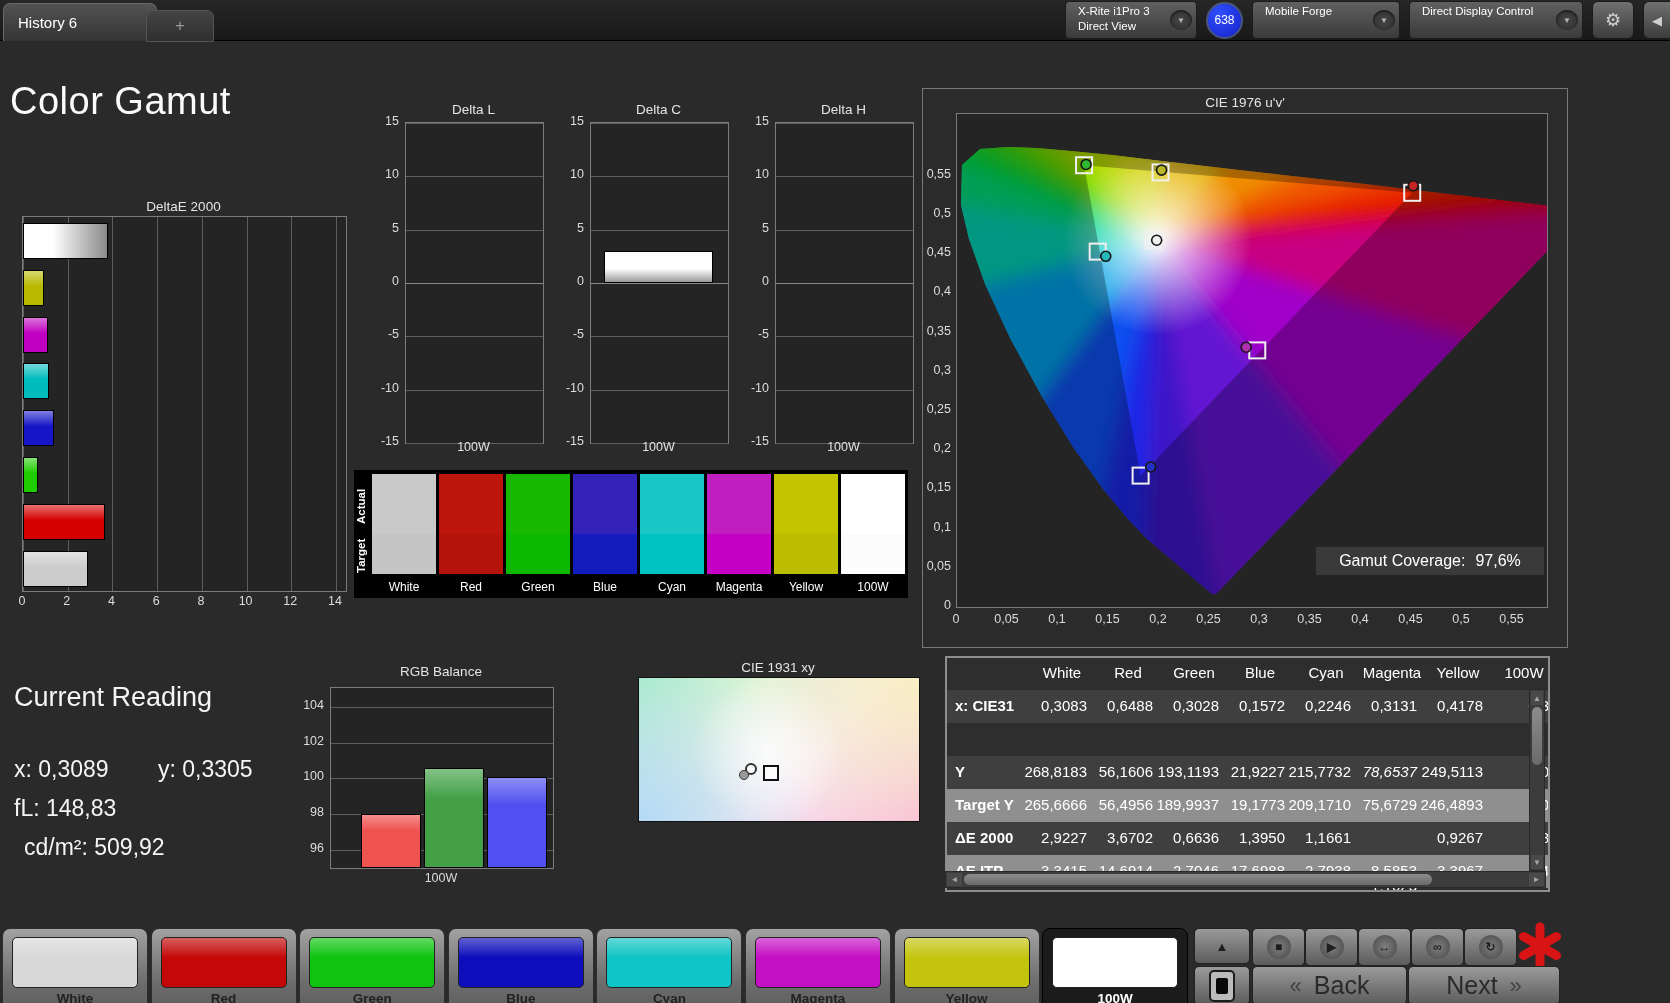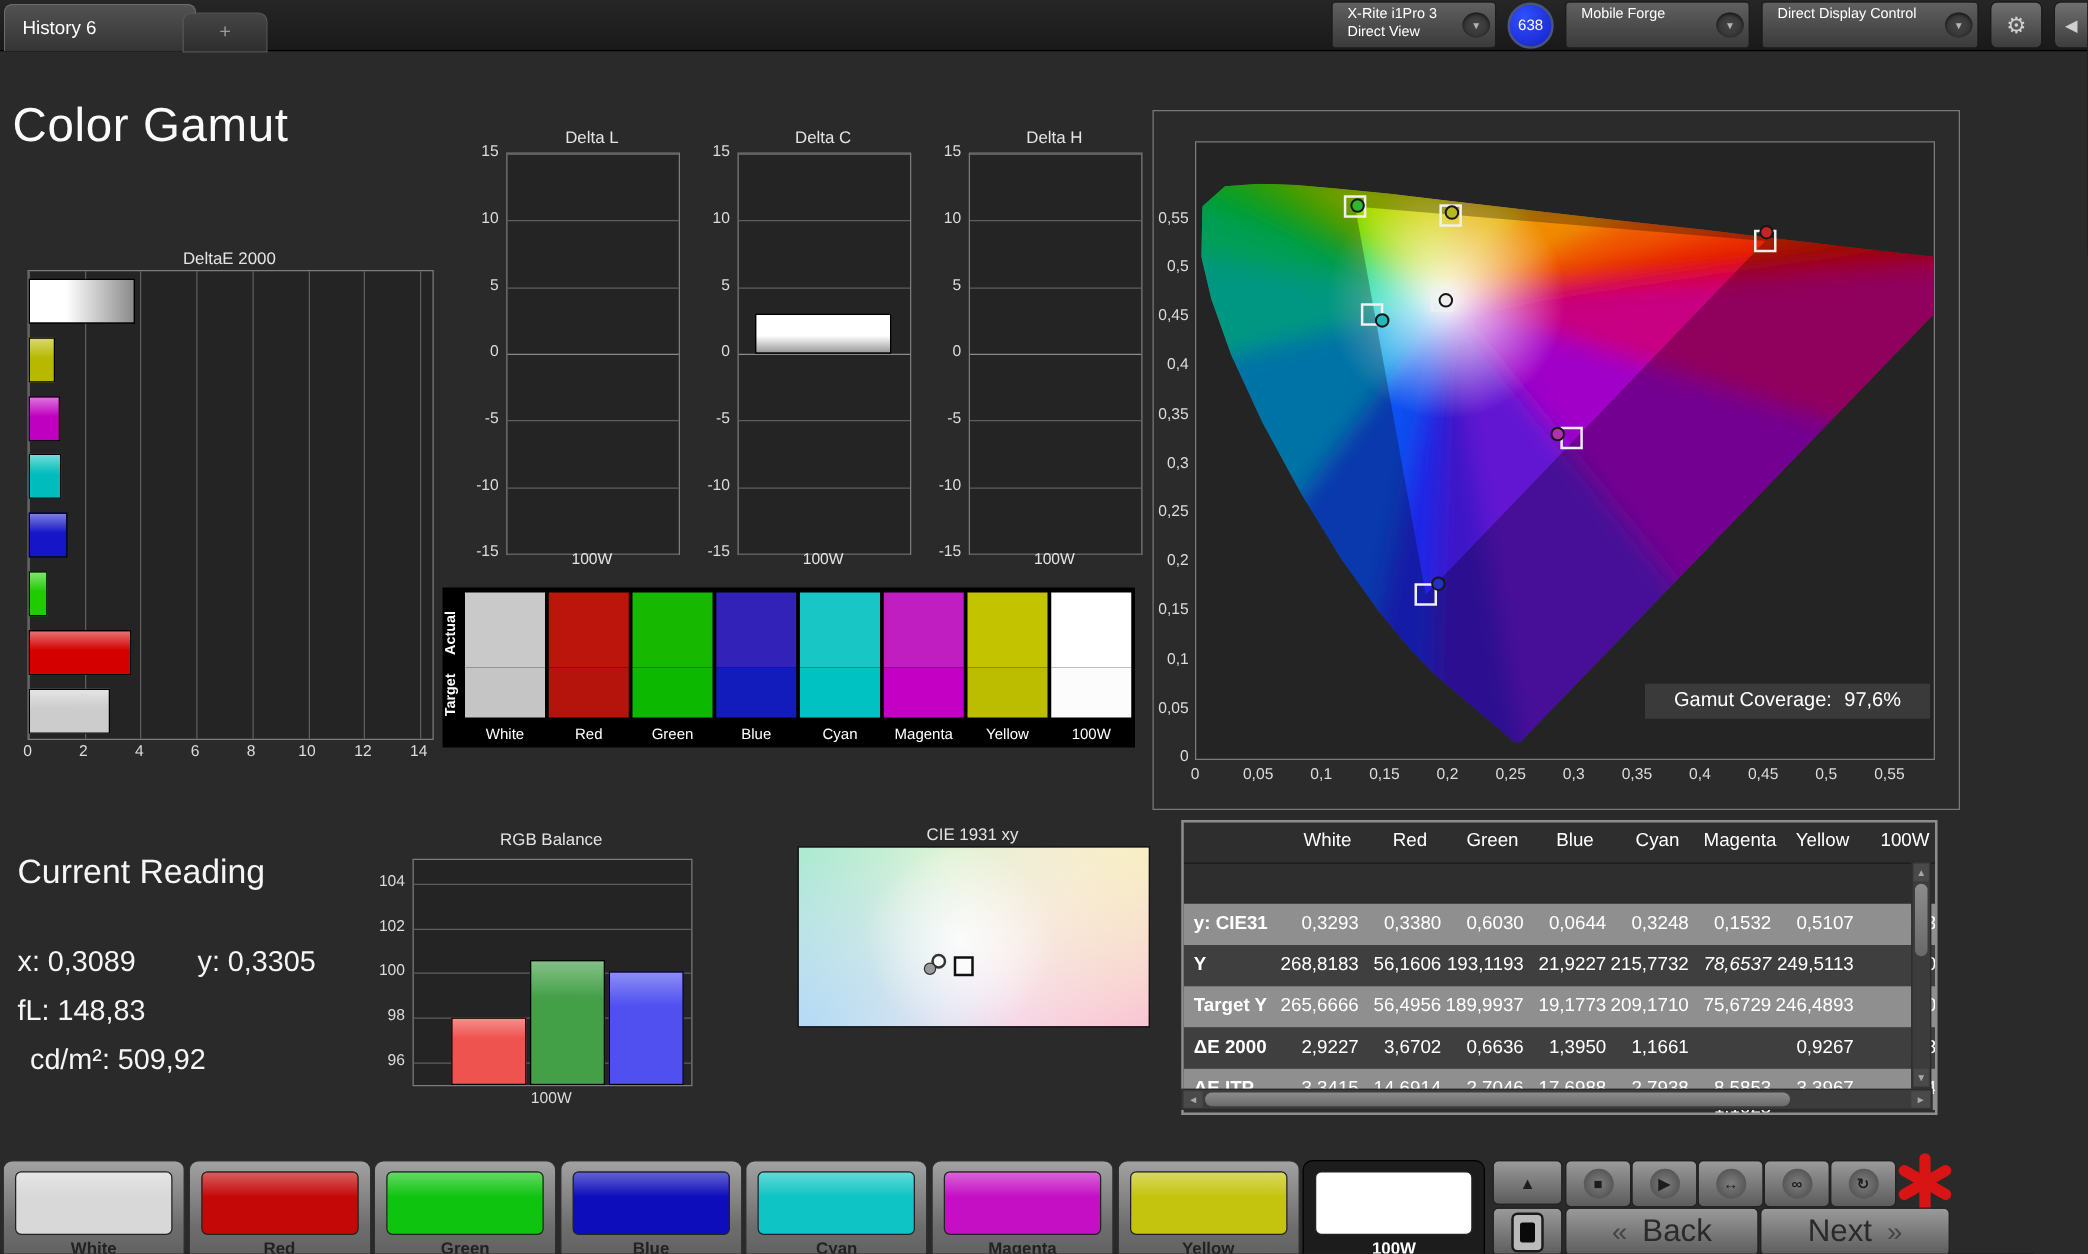--- a/index.html
+++ b/index.html
@@ -280,20 +280,21 @@
         </div>
         <div class="swcol" style="left: 487px;">
           <div class="swact" style="height: 60px; background: rgb(255, 255, 255);"></div>
           <div class="swtgt" style="height: 40px; background: rgb(252, 252, 252);"></div>
           <div class="swname">100W</div>
         </div>
       </div>
   </div>
 
   <div class="ciepanel">
+    <div class="ptitle" style="position:absolute;left:0;right:0;top:6px">CIE 1976 u'v'</div>
     <div class="plot" style="left:33px;top:24px;width:590px;height:493px" id="cie76plot"><svg width="590" height="493" viewBox="0 0 590 493">
           <defs>
             <filter id="blurF" x="-20%" y="-20%" width="140%" height="140%">
               <feGaussianBlur stdDeviation="9"></feGaussianBlur>
             </filter>
             <radialGradient id="wp">
               <stop offset="0%" stop-color="#ffffff" stop-opacity="0.95"></stop>
               <stop offset="100%" stop-color="#ffffff" stop-opacity="0"></stop>
             </radialGradient>
             <clipPath id="locusClip">
@@ -425,29 +426,29 @@
       <div class="thead">
         <div class="th" style="left: 82px; width: 66px;">White</div>
         <div class="th" style="left: 148px; width: 66px;">Red</div>
         <div class="th" style="left: 214px; width: 66px;">Green</div>
         <div class="th" style="left: 280px; width: 66px;">Blue</div>
         <div class="th" style="left: 346px; width: 66px;">Cyan</div>
         <div class="th" style="left: 412px; width: 66px;">Magenta</div>
         <div class="th" style="left: 478px; width: 66px;">Yellow</div>
         <div class="th" style="left: 544px; width: 66px;">100W</div>
       </div>
-      <div class="trow light" style="top: 65px;">
-        <div class="tdl">y: CIE31</div>
-        <div class="td" style="left: 74px; width: 66px;">0,3293</div>
-        <div class="td" style="left: 140px; width: 66px;">0,3380</div>
-        <div class="td" style="left: 206px; width: 66px;">0,6030</div>
-        <div class="td" style="left: 272px; width: 66px;">0,0644</div>
-        <div class="td" style="left: 338px; width: 66px;">0,3248</div>
-        <div class="td" style="left: 404px; width: 66px;">0,1532</div>
-        <div class="td" style="left: 470px; width: 66px;">0,5107</div>
+      <div class="trow dark" style="top: 32px;">
+        <div class="tdl">x: CIE31</div>
+        <div class="td" style="left: 74px; width: 66px;">0,3083</div>
+        <div class="td" style="left: 140px; width: 66px;">0,6488</div>
+        <div class="td" style="left: 206px; width: 66px;">0,3028</div>
+        <div class="td" style="left: 272px; width: 66px;">0,1572</div>
+        <div class="td" style="left: 338px; width: 66px;">0,2246</div>
+        <div class="td" style="left: 404px; width: 66px;">0,3131</div>
+        <div class="td" style="left: 470px; width: 66px;">0,4178</div>
         <div class="td" style="left: 536px; width: 66px;">0,3</div>
       </div>
       <div class="trow dark" style="top: 98px;">
         <div class="tdl">Y</div>
         <div class="td" style="left: 74px; width: 66px;">268,8183</div>
         <div class="td" style="left: 140px; width: 66px;">56,1606</div>
         <div class="td" style="left: 206px; width: 66px;">193,1193</div>
         <div class="td" style="left: 272px; width: 66px;">21,9227</div>
         <div class="td" style="left: 338px; width: 66px;">215,7732</div>
         <div class="td" style="left: 404px; width: 66px; font-style: italic;">78,6537</div>

